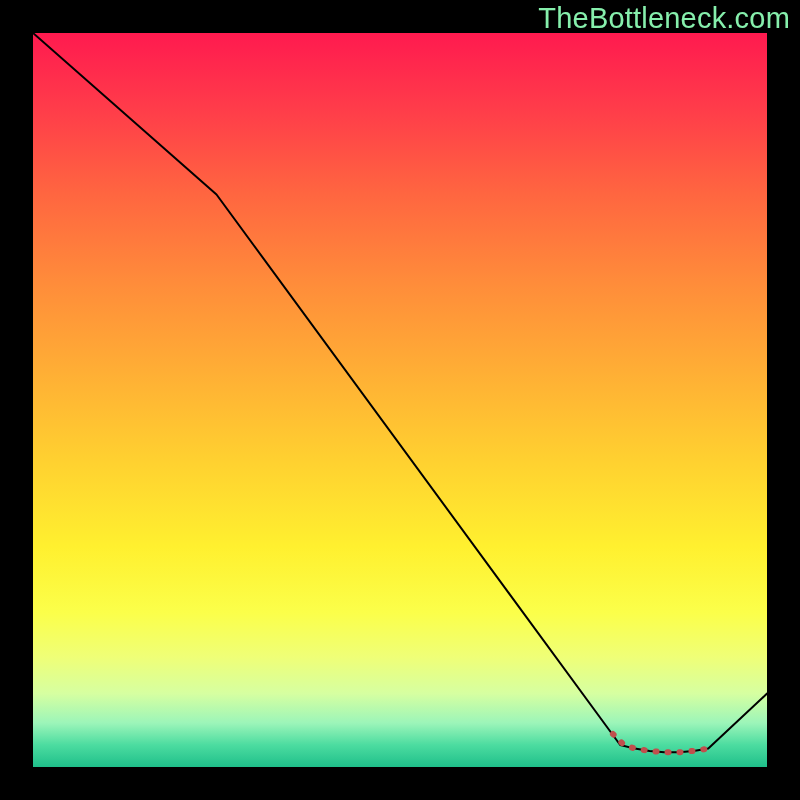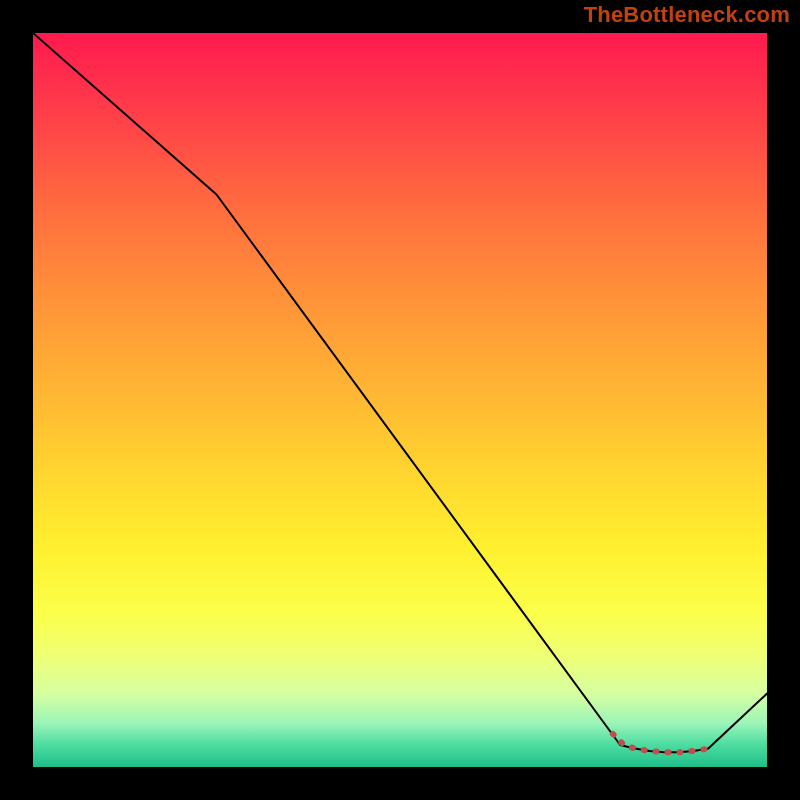--- a/index.html
+++ b/index.html
@@ -14,23 +14,23 @@
   .frame {
     position: relative;
     width: 800px;
     height: 800px;
     background: #000;
   }
   .watermark {
     position: absolute;
     top: 2px;
     right: 10px;
-    color: #c2410c;
-    font-size: 22px;
-    font-weight: 700;
+    color: #86efac;
+    font-size: 29px;
+    font-weight: 400;
     letter-spacing: 0.2px;
     z-index: 20;
   }
   .plot-area {
     position: absolute;
     left: 33px;
     top: 33px;
     width: 734px;
     height: 734px;
     background: linear-gradient(to bottom,

